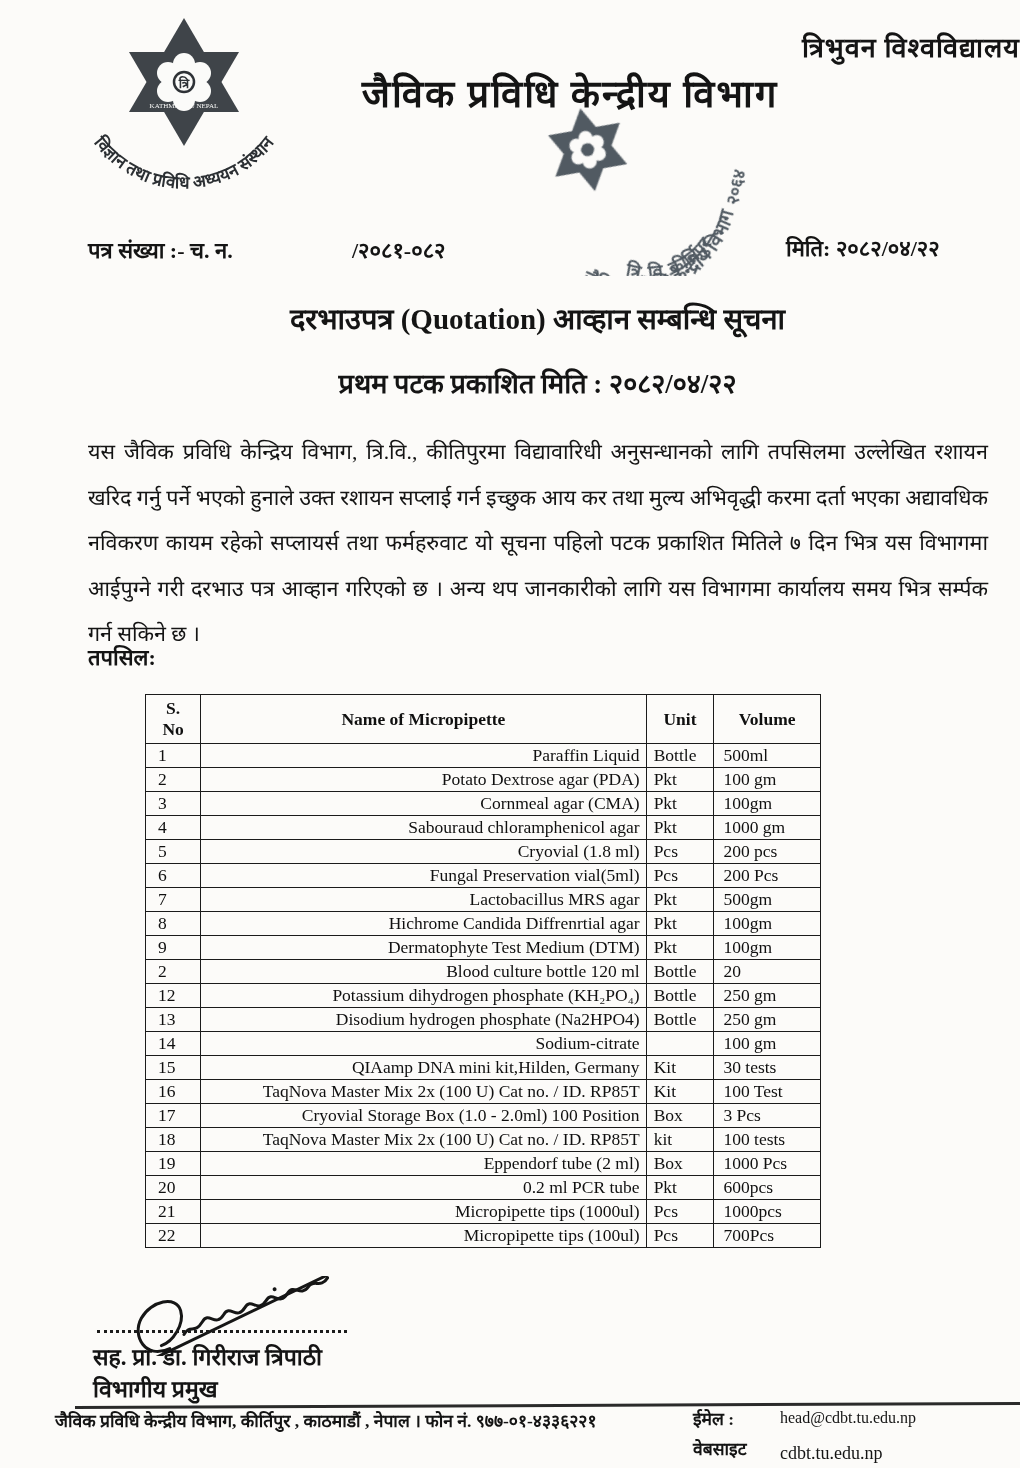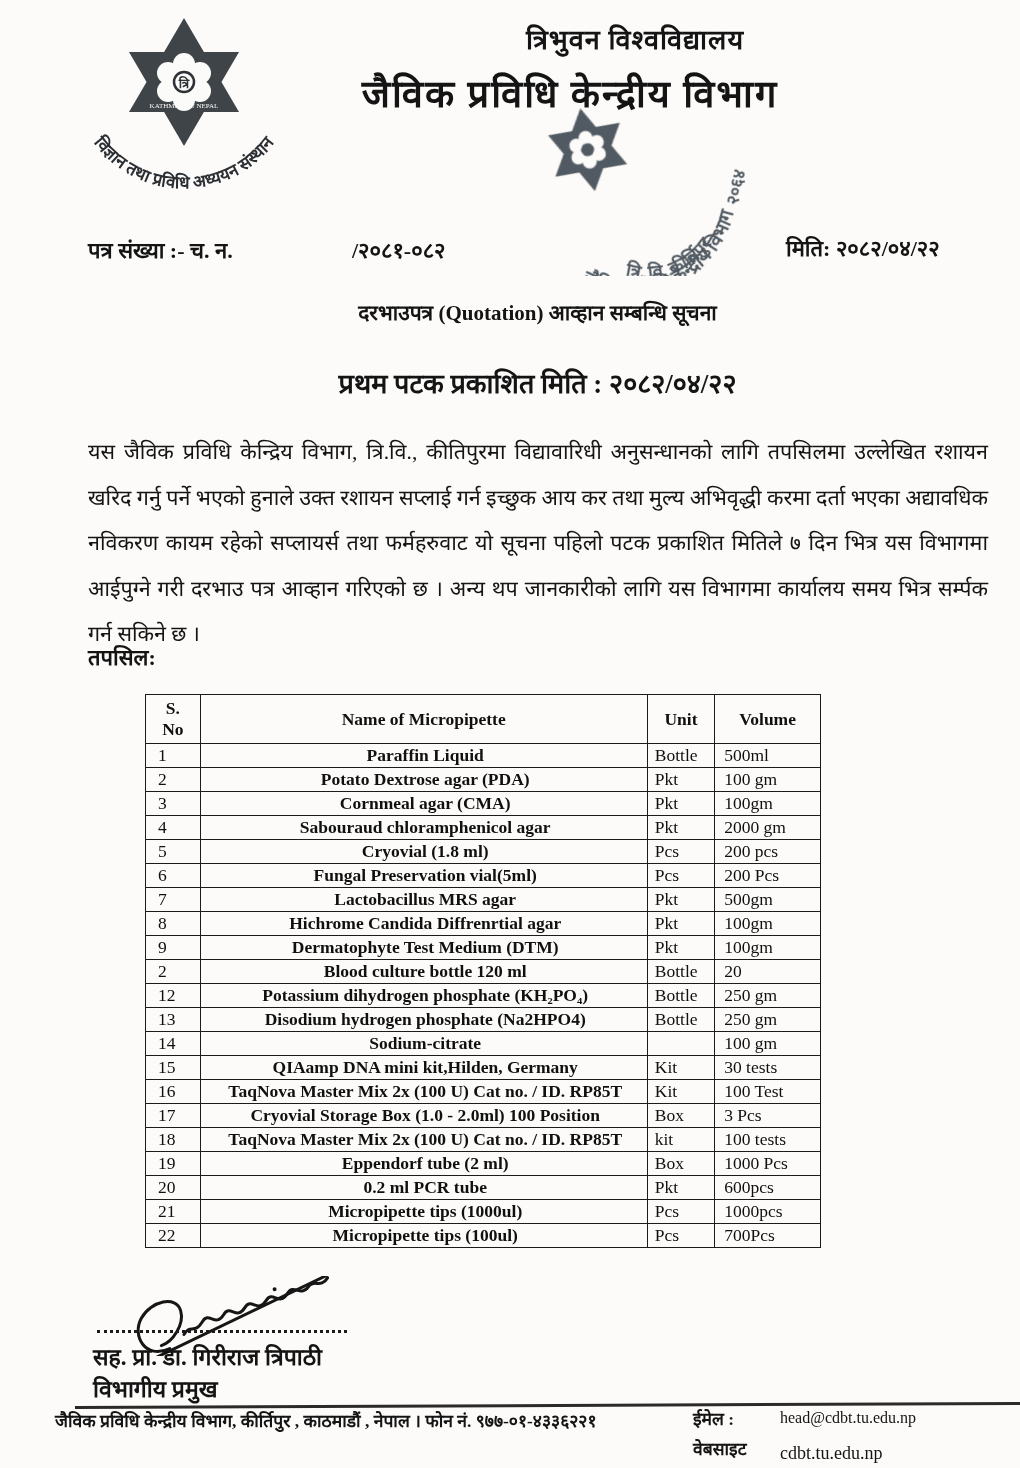--- a/index.html
+++ b/index.html
@@ -8,29 +8,29 @@
     position:relative;
     width:1020px;height:1468px;
     margin:0 auto;
     background:#fcfbf9;
     font-family:"Liberation Serif","DejaVu Serif",serif;
     color:#141414;
     overflow:hidden;
   }
   .dev{font-family:"Liberation Serif","DejaVu Sans",sans-serif;}
   .abs{position:absolute;}
-  .uni-title{left:250px;top:20px;width:770px;text-align:center;
+  .uni-title{left:250px;top:28px;width:770px;text-align:right;
     font-size:27px;font-weight:bold;letter-spacing:1px;}
   .dept-title{left:120px;top:66px;width:900px;text-align:center;
     font-size:38px;font-weight:bold;letter-spacing:2px;}
   .meta-label{left:88px;top:234px;font-size:22px;font-weight:bold;}
   .meta-ref{left:352px;top:234px;font-size:22px;font-weight:bold;}
   .meta-date{left:786px;top:232px;font-size:22px;font-weight:bold;}
   .title-main{left:55px;top:298px;right:0;text-align:center;
-    font-size:21px;font-weight:bold;}
+    font-size:29px;font-weight:bold;}
   .title-sub{left:55px;top:364px;right:0;text-align:center;
     font-size:27px;font-weight:bold;}
   .body-par{left:88px;top:430px;width:900px;
     font-size:21.5px;line-height:45.5px;text-align:justify;}
   .tapasil{left:88px;top:641px;font-size:22px;font-weight:bold;}
   table.req{
     position:absolute;left:145px;top:694px;
     border-collapse:collapse;
     width:676px;
     font-family:"Liberation Serif","DejaVu Serif",serif;
@@ -39,21 +39,21 @@
   }
   table.req th,table.req td{
     border:1.6px solid #1b1b1b;
     padding:1px 6px;
     height:21px;
     vertical-align:middle;
     white-space:nowrap;
   }
   table.req th{font-weight:bold;text-align:center;height:46px;}
   table.req td.sn{width:40px;text-align:left;padding-left:12px;}
-  table.req td.nm{width:440px;text-align:center;padding-left:9px;font-weight:bold;}
+  table.req td.nm{width:440px;text-align:right;padding-left:9px;}
   table.req td.un{width:56px;text-align:left;padding-left:7px;}
   table.req td.vo{width:96px;text-align:left;padding-left:9px;}
   .sig-dots{left:97px;top:1308px;width:250px;height:22px;
     border-bottom:3.5px dotted #1c1c1c;}
   .sig-name{left:93px;top:1340px;font-size:23px;font-weight:bold;}
   .sig-title{left:93px;top:1372px;font-size:23px;font-weight:bold;}
   .footer-rule{left:75px;top:1404px;width:945px;border-top:3px solid #2a2a2a;
     transform:rotate(-0.25deg);}
   .footer-address{left:55px;top:1408px;font-size:17.5px;font-weight:bold;}
   .footer-email-label{left:693px;top:1406px;font-size:17.5px;font-weight:bold;}
@@ -163,21 +163,21 @@
         <tr>
           <td class="sn">3</td>
           <td class="nm">Cornmeal agar (CMA)</td>
           <td class="un">Pkt</td>
           <td class="vo">100gm</td>
         </tr>
         <tr>
           <td class="sn">4</td>
           <td class="nm">Sabouraud chloramphenicol agar</td>
           <td class="un">Pkt</td>
-          <td class="vo">2000 gm</td>
+          <td class="vo">1000 gm</td>
         </tr>
         <tr>
           <td class="sn">5</td>
           <td class="nm">Cryovial (1.8 ml)</td>
           <td class="un">Pcs</td>
           <td class="vo">200 pcs</td>
         </tr>
         <tr>
           <td class="sn">6</td>
           <td class="nm">Fungal Preservation vial(5ml)</td>

